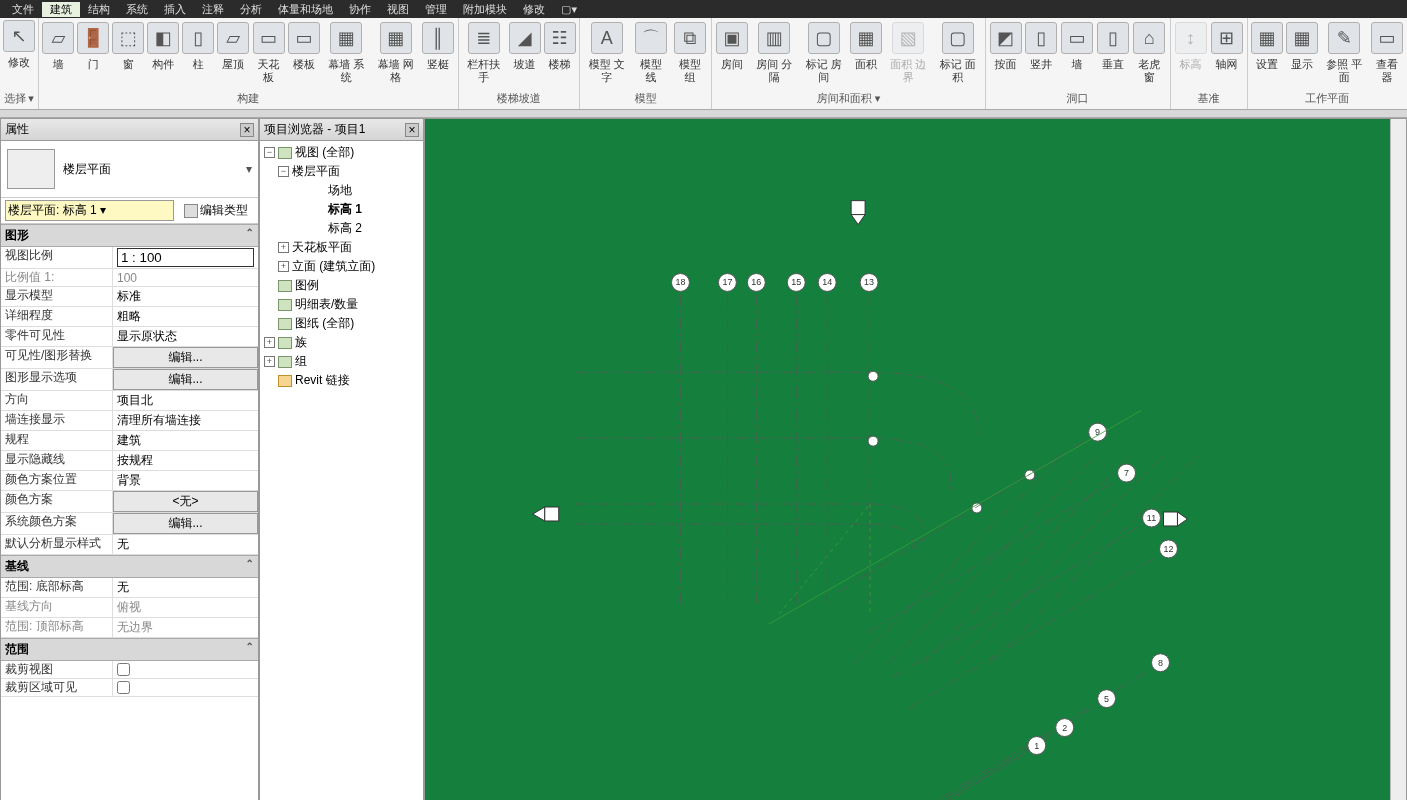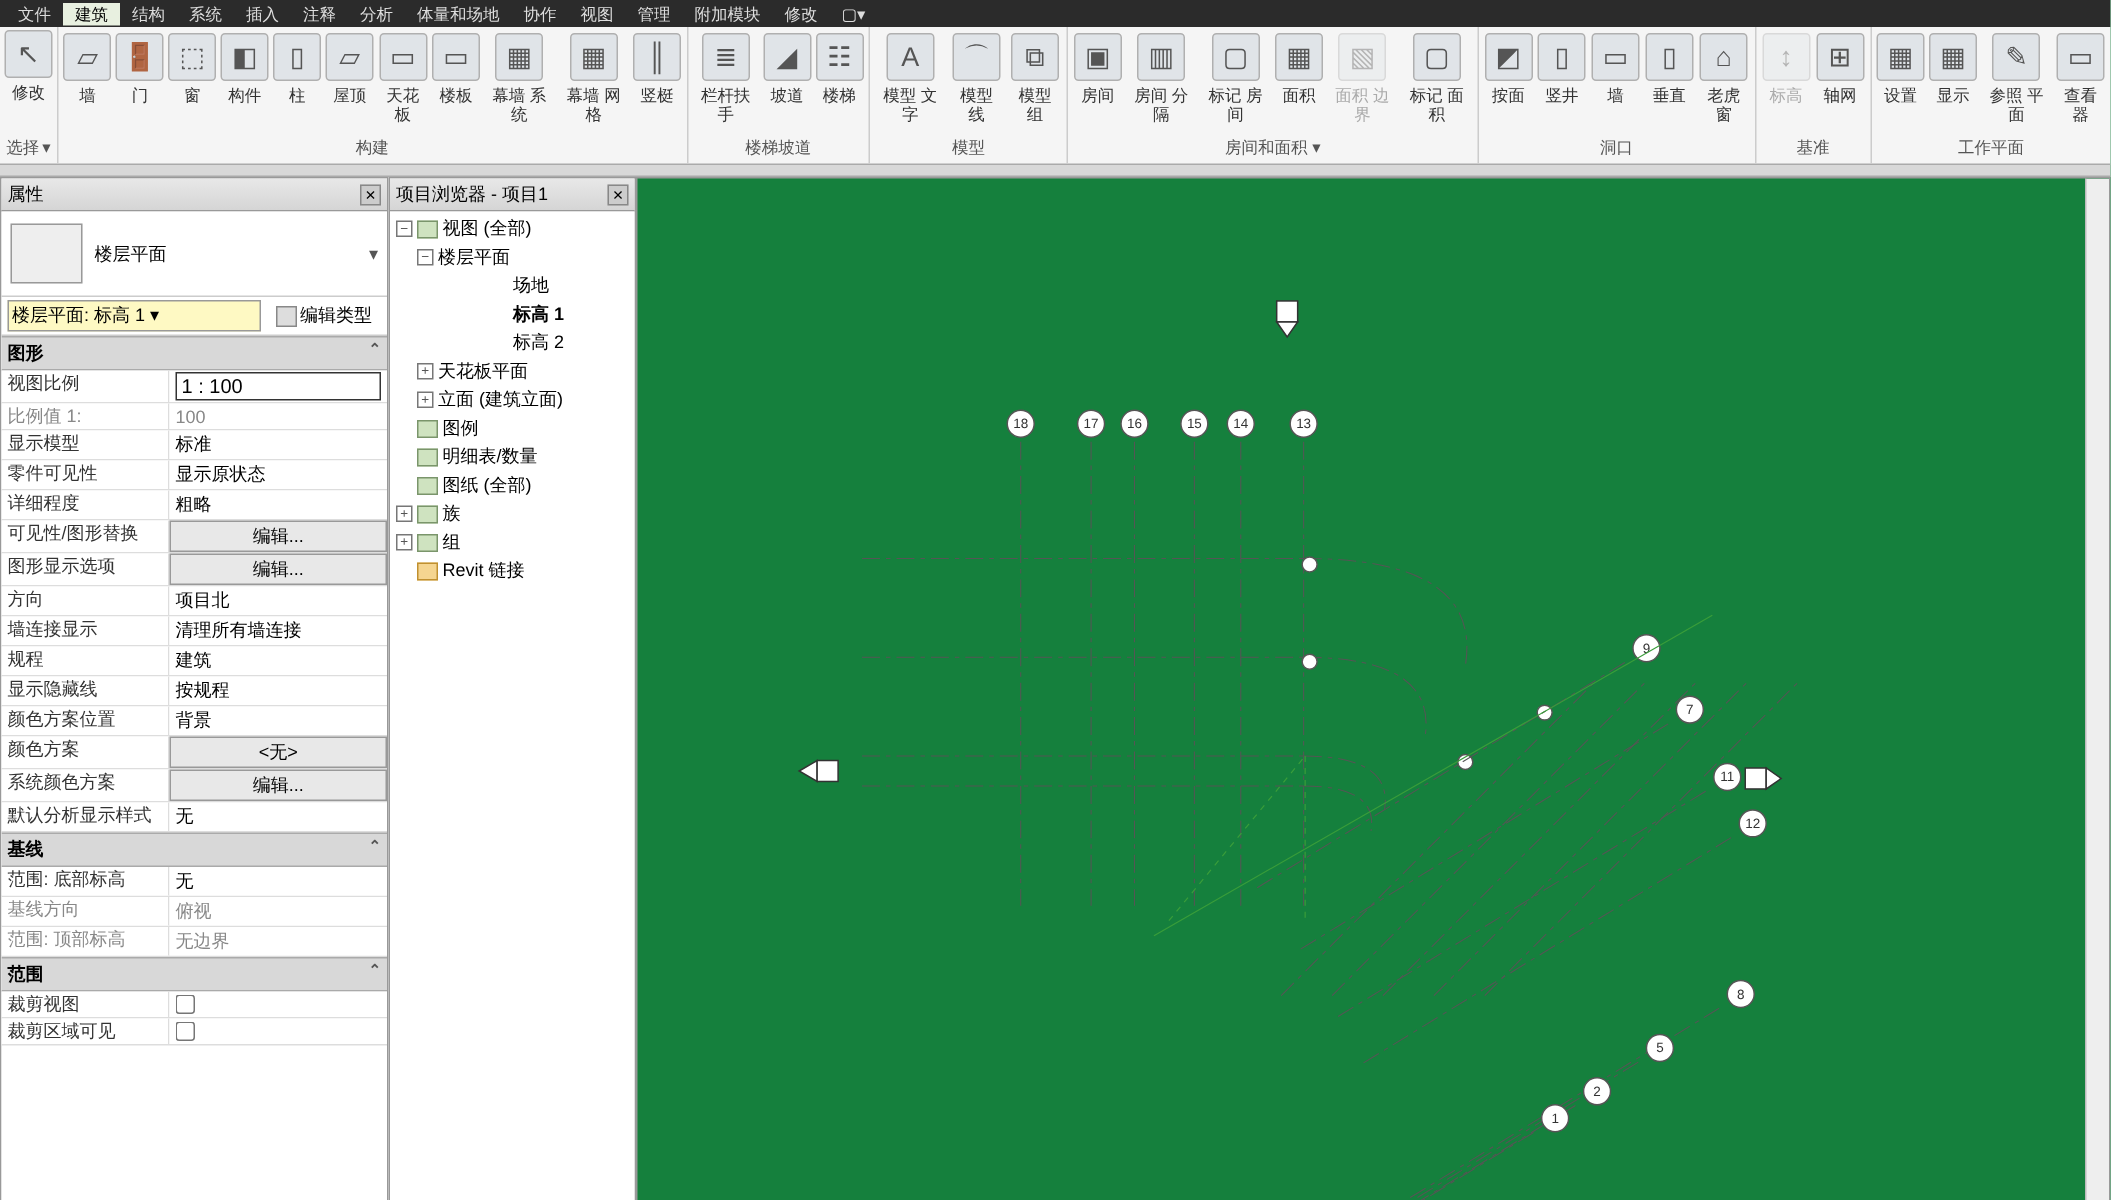--- a/index.html
+++ b/index.html
@@ -47,21 +47,21 @@
 .props-foot .help { flex:1; padding:3px 4px; color:#1a3fbf; text-decoration:underline; cursor:pointer; background:#f5f5f5;text-align:center;}
 .props-foot .apply { width:80px; text-align:center; padding:3px 0; background:#e0e0e0; border-left:1px solid #999; cursor:pointer;}
 .browser { width:165px; }
 .tree { flex:1; overflow:auto; background:#fff; padding:2px 0; }
 .tnode { display:flex; align-items:center; gap:3px; padding:1px 2px; cursor:pointer; }
 .tnode .tw { width:11px; height:11px; border:1px solid #777; font-size:9px; line-height:9px; text-align:center; color:#555; background:#fff;}
 .tnode .tw.blank { border:none; }
 .tnode .tico { width:14px; height:12px; background:#cfe3c0; border:1px solid #7a956b; }
 .tnode .tlabel { white-space:nowrap; }
 .tnode.sel .tlabel { font-weight:bold; }
-.tnode.l1 { padding-left:4px; } .tnode.l2 { padding-left:18px; } .tnode.l4 { padding-left:68px; }
+.tnode.l1 { padding-left:4px; } .tnode.l2 { padding-left:18px; } .tnode.l4 { padding-left:54px; }
 .canvas { flex:1; background:#15803d; border:1px solid #999; position:relative; overflow:hidden;}
 .canvas svg { width:100%; height:100%; }
 .viewbar { position:absolute; bottom:0; left:0; right:0; height:22px; background:#f0f0f0; border-top:1px solid #999; display:flex; align-items:center; gap:6px; padding:0 4px; font-size:11px;}
 .viewbar .vb-ico { width:16px; height:16px; background:#ddd; border:1px solid #999; cursor:pointer; }
 .viewbar .spacer { flex:1;}
 .scrollbar-v { position:absolute; right:0; top:0; bottom:22px; width:16px; background:#eee; border-left:1px solid #bbb;}
 .statusbar { height:22px; background:#f0f0f0; border-top:1px solid #999; display:flex; align-items:center; padding:0 4px; gap:6px; font-size:11px; }
 .statusbar .hint { flex:1; white-space:nowrap; overflow:hidden; }
 .statusbar .sb-inp { border:1px solid #999; background:#fff; padding:1px 6px; width:60px;}
 .statusbar .sb-ico { width:16px; height:16px; background:#ddd; border:1px solid #999; cursor:pointer;}
@@ -328,26 +328,26 @@
         </div>
       <div class="prow ro">
           <div class="k">比例值 1:</div>
           <div class="v">100</div>
         </div>
       <div class="prow">
           <div class="k">显示模型</div>
           <div class="v">标准</div>
         </div>
       <div class="prow">
+          <div class="k">详细程度</div>
+          <div class="v">粗略</div>
+        </div>
+      <div class="prow">
           <div class="k">零件可见性</div>
           <div class="v">显示原状态</div>
-        </div>
-      <div class="prow">
-          <div class="k">详细程度</div>
-          <div class="v">粗略</div>
         </div>
       <div class="prow">
           <div class="k">可见性/图形替换</div>
           <div class="v btn">编辑...</div>
         </div>
       <div class="prow">
           <div class="k">图形显示选项</div>
           <div class="v btn">编辑...</div>
         </div>
       <div class="prow">

